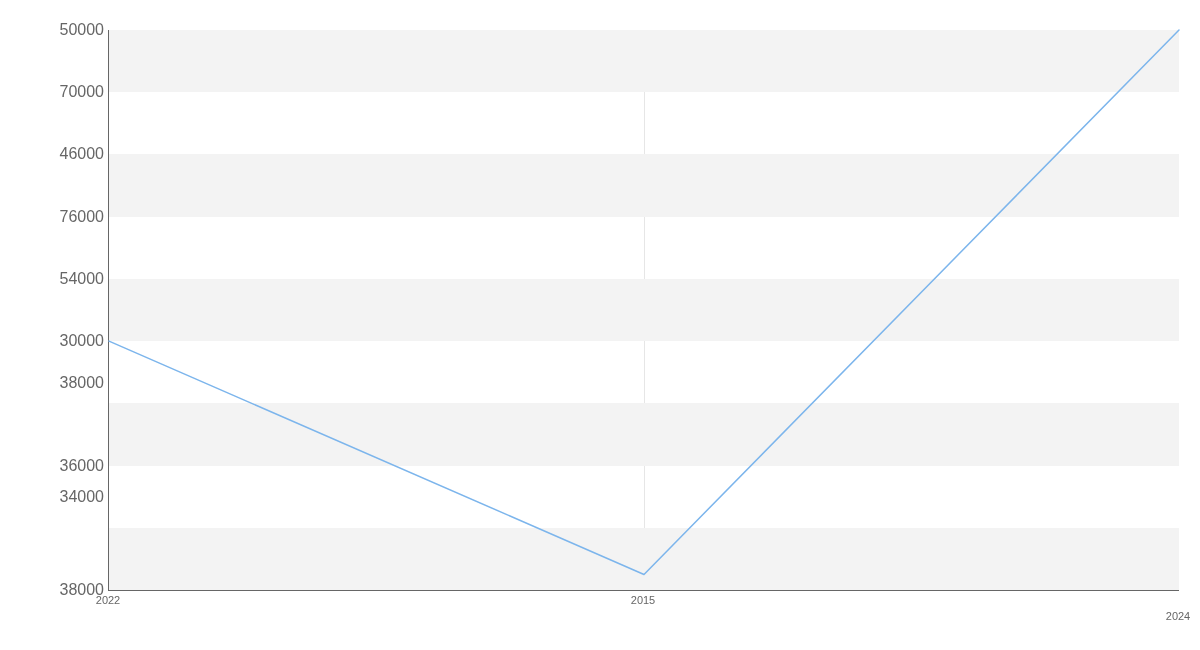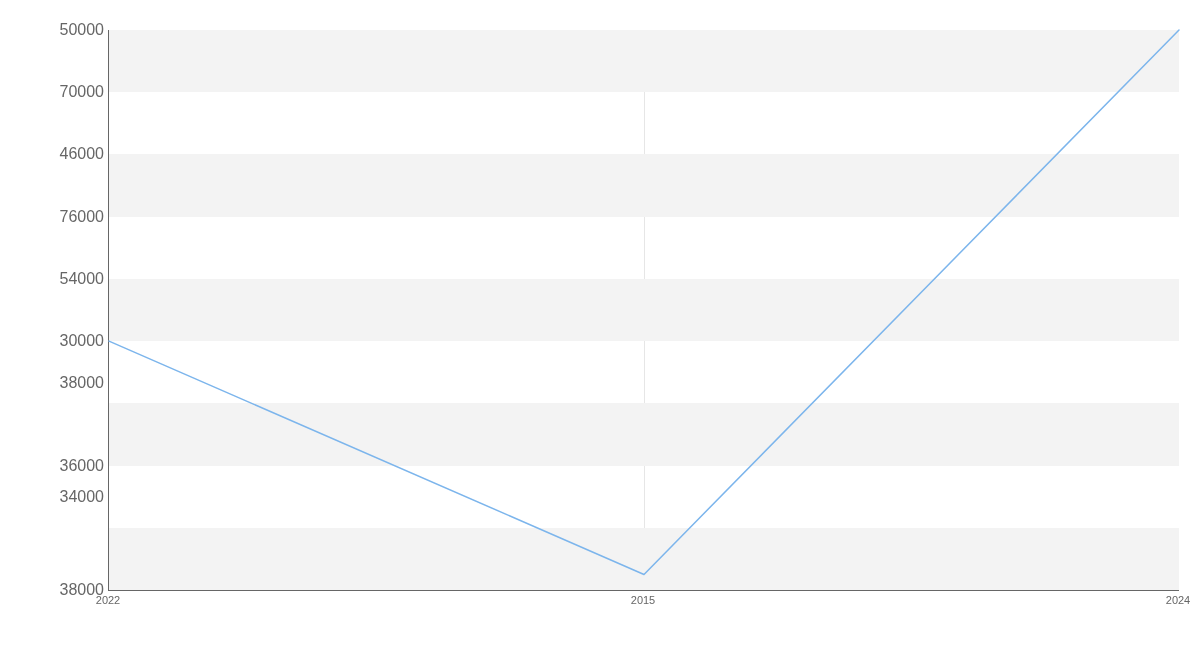--- a/index.html
+++ b/index.html
@@ -34,14 +34,14 @@
     <div class="ytick" style="top: 465.556px; text-align: right;">36000</div>
     <div class="ytick" style="top: 383px;">38000</div>
     <div class="ytick" style="top: 341.111px;">30000</div>
     <div class="ytick" style="top: 278.889px;">54000</div>
     <div class="ytick" style="top: 216.667px;">76000</div>
     <div class="ytick" style="top: 154.444px;">46000</div>
     <div class="ytick" style="top: 92.2222px;">70000</div>
     <div class="ytick" style="top: 30px;">50000</div>
     <div class="xtick" style="left: 108px; text-align: center;">2022</div>
     <div class="xtick" style="left: 643px;">2015</div>
-    <div class="xtick" style="left: 1178px;">2024</div>
+    <div class="xtick" style="left: 1178px; margin-top: 16px;">2024</div>
   </div>
 
 </body></html>

